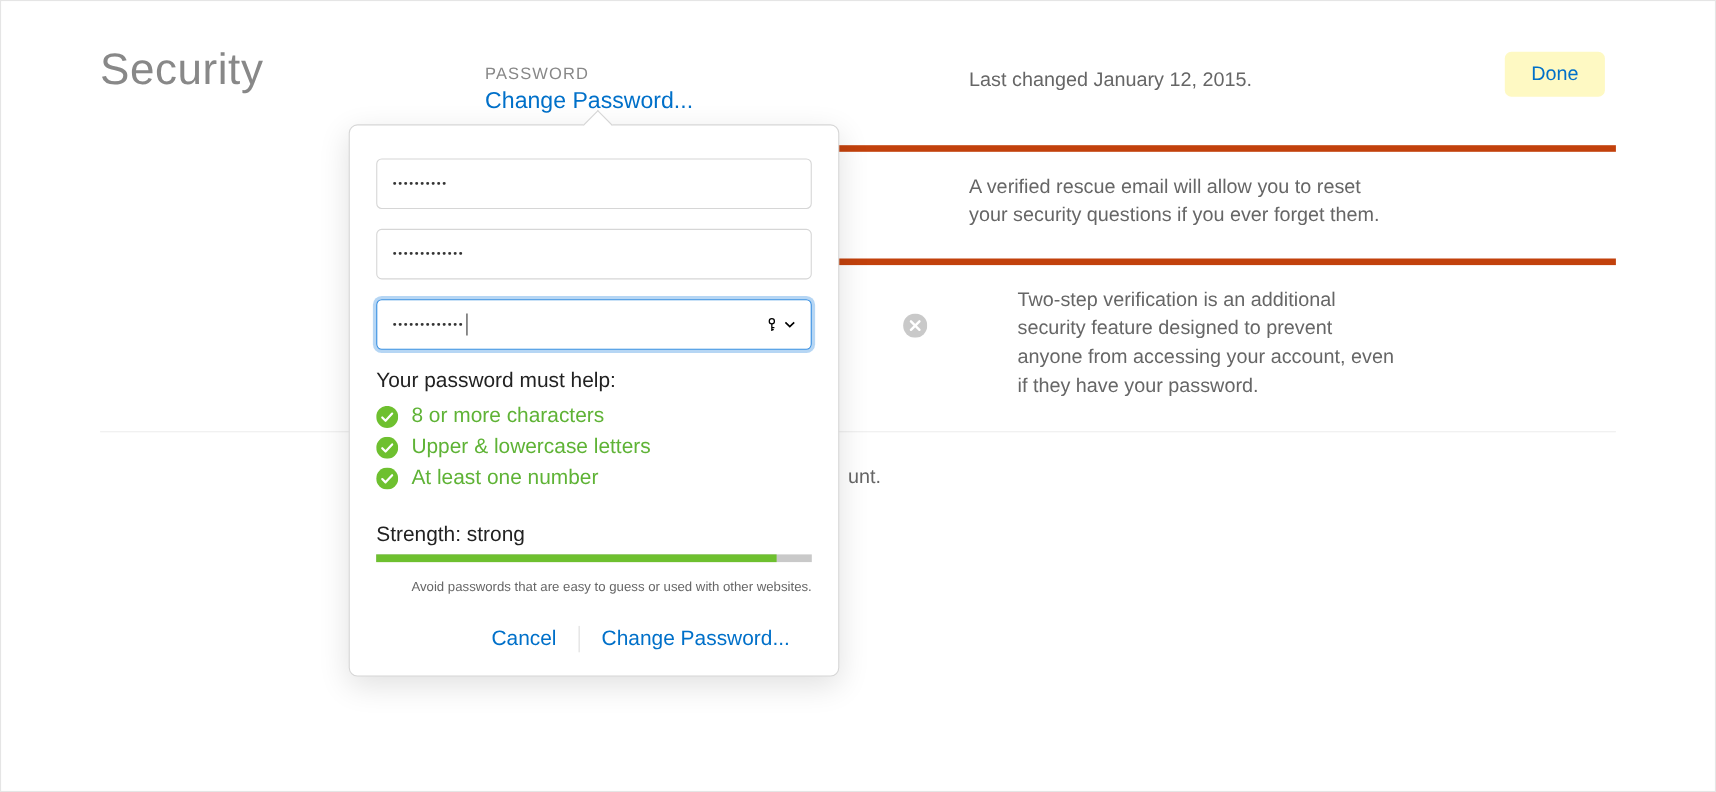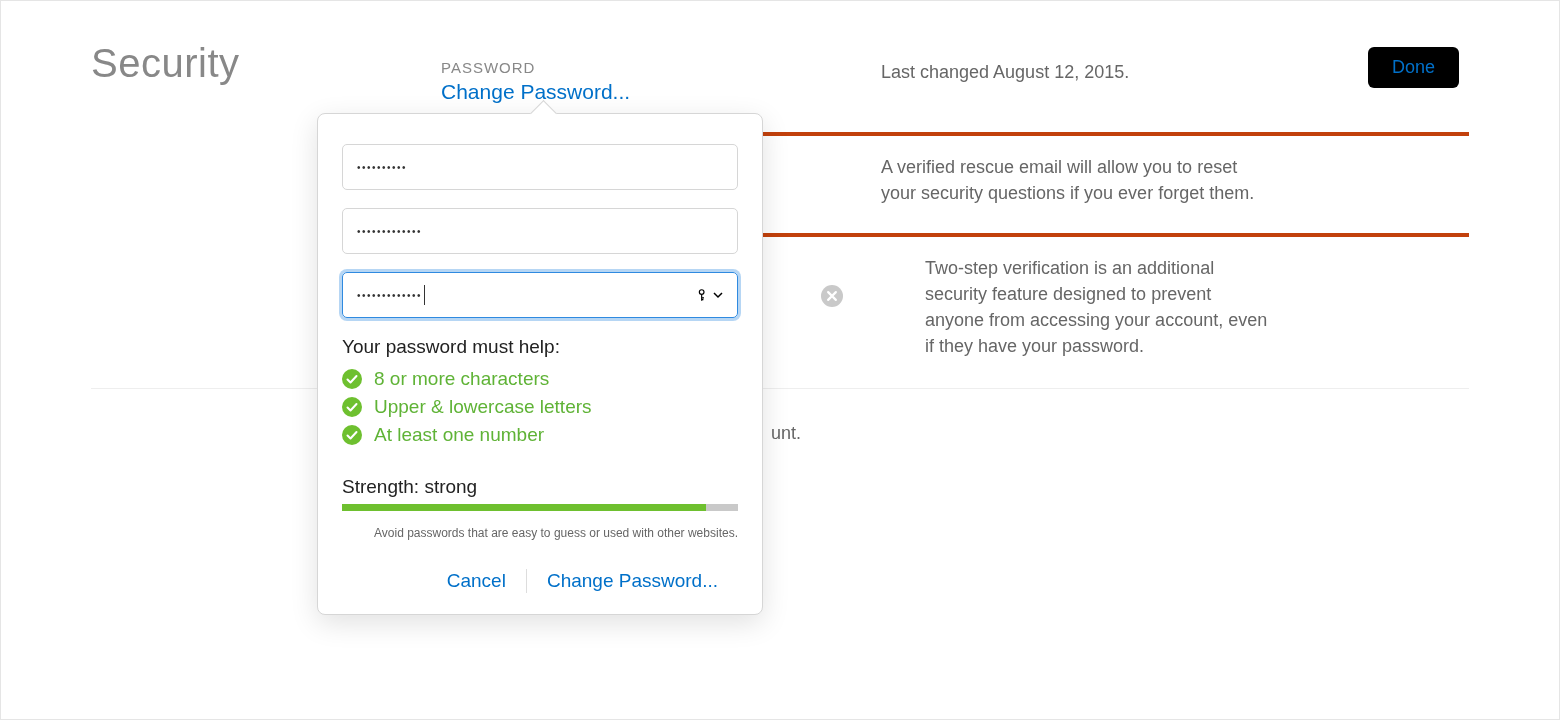--- a/index.html
+++ b/index.html
@@ -28,21 +28,21 @@
     font-size: 40px;
     font-weight: 200;
     color: #888;
     letter-spacing: 0.5px;
   }
   .section-body {
     flex: 1;
   }
   .row {
     display: flex;
-    border-bottom: 4px solid #c2410c;
+    border-bottom: 6px solid #c2410c;
     padding: 18px 0 28px 0;
   }
   .row:last-child { border-bottom: none; gap: 44px; }
   .row-left {
     width: 440px;
   }
   .row-right {
     flex: 1;
     font-size: 18px;
     color: #666;
@@ -62,21 +62,21 @@
     cursor: pointer;
   }
   .last-changed {
     font-size: 18px;
     color: #666;
   }
   .done-btn {
     position: absolute;
     right: 100px;
     top: 46px;
-    background: #000000;
+    background: #fef9c3;
     color: #0070c9;
     border: none;
     border-radius: 6px;
     font-size: 18px;
     padding: 10px 24px;
     cursor: pointer;
   }
   .divider {
     border-top: 1px solid #eee;
     margin: 0 90px;
@@ -251,21 +251,21 @@
   <div class="section">
     <div class="section-title">Security</div>
     <div class="section-body">
 
       <div class="row" style="align-items:flex-start;">
         <div class="row-left">
           <div class="row-label">PASSWORD</div>
           <div class="row-link">Change Password...</div>
         </div>
         <div class="row-right">
-          <div class="last-changed">Last changed August 12, 2015.</div>
+          <div class="last-changed">Last changed January 12, 2015.</div>
         </div>
       </div>
 
 
       <div class="row" style="padding-bottom:27px;">
         <div class="row-left"></div>
         <div class="row-right">A verified rescue email will allow you to reset your security questions if you ever forget them.</div>
       </div>
 
       <div class="row" style="border-bottom:none;">

